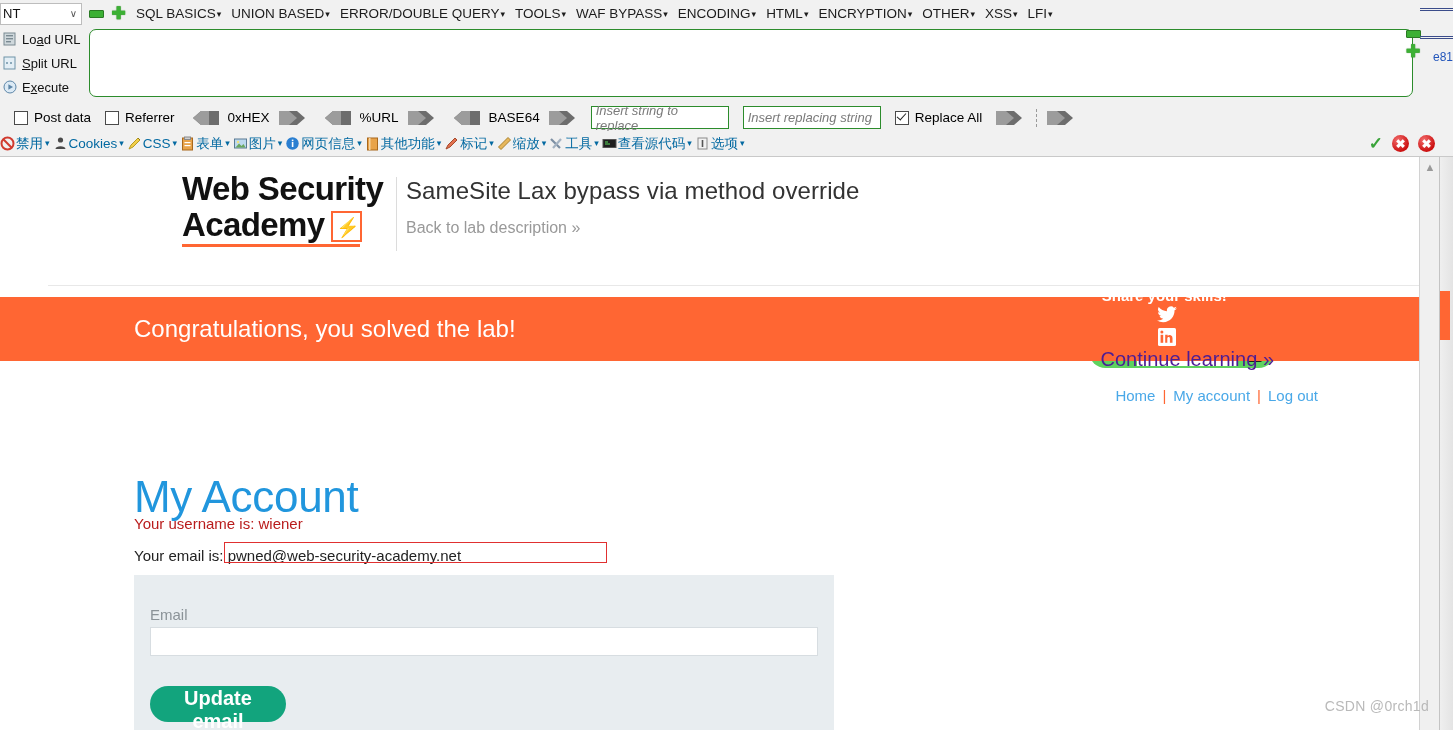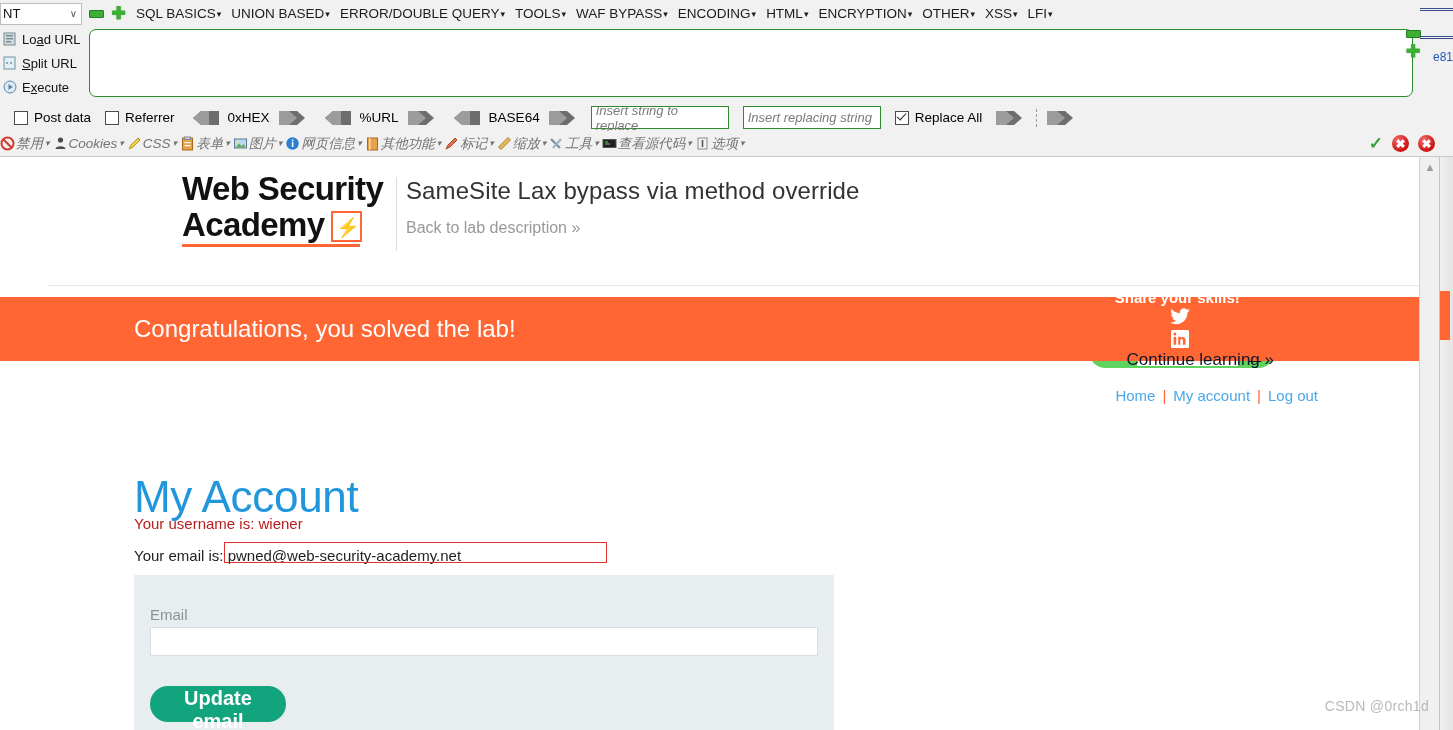--- a/index.html
+++ b/index.html
@@ -204,25 +204,24 @@
     width: 1453px; height: 25px;
     background: #f1f1f1;
     border-bottom: 1px solid #c9c9c9;
     display: flex;
     align-items: center;
   }
   .dev-item {
     display: inline-flex;
     align-items: center;
     font-size: 13.5px;
-    color: #737373;
+    color: #0369a1;
     margin-right: 3px;
     white-space: nowrap;
     cursor: default;
-    font-style: italic;
   }
   .dev-item .dico {
     width: 15px; height: 15px;
     margin-right: 1px;
     display: inline-block;
     border-radius: 2px;
     position: relative;
     flex: 0 0 auto;
   }
   .dev-item .car { font-size: 9px; margin-left: 2px; position: relative; top: -1px; }
@@ -392,22 +391,22 @@
     white-space: nowrap;
   }
   .social-ico {
     width: 24px; height: 22px;
     margin-right: 16px;
     display: inline-flex;
     align-items: center;
     justify-content: center;
   }
   #continue-link {
-    color: #0f172a;
-    font-size: 17px;
+    color: #4c1d95;
+    font-size: 20px;
     text-decoration: none;
     margin-left: 24px;
     white-space: nowrap;
   }
 
   
   #top-links {
     position: absolute;
     right: 146px; top: 230px;
     font-size: 15px;

